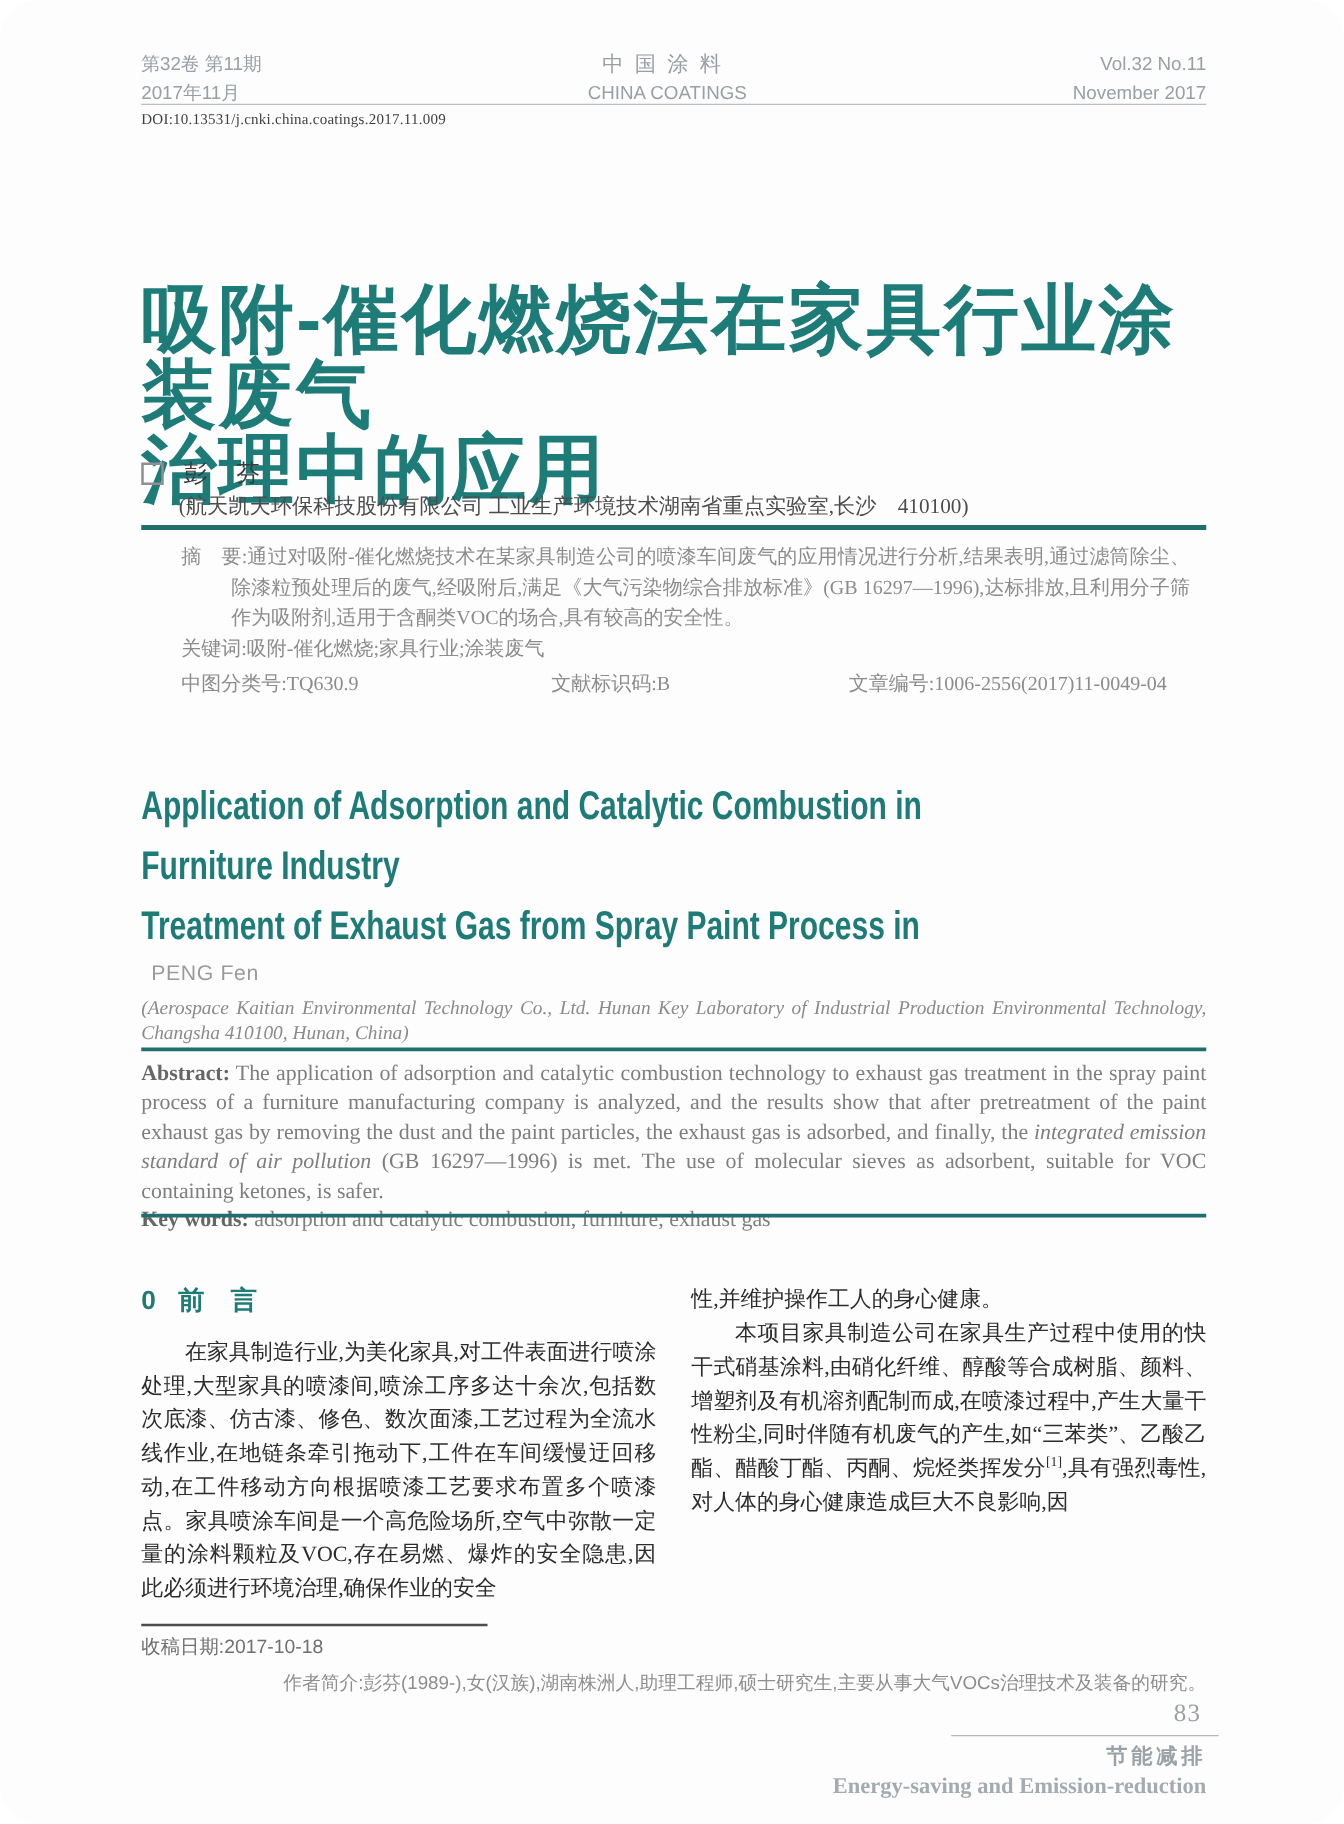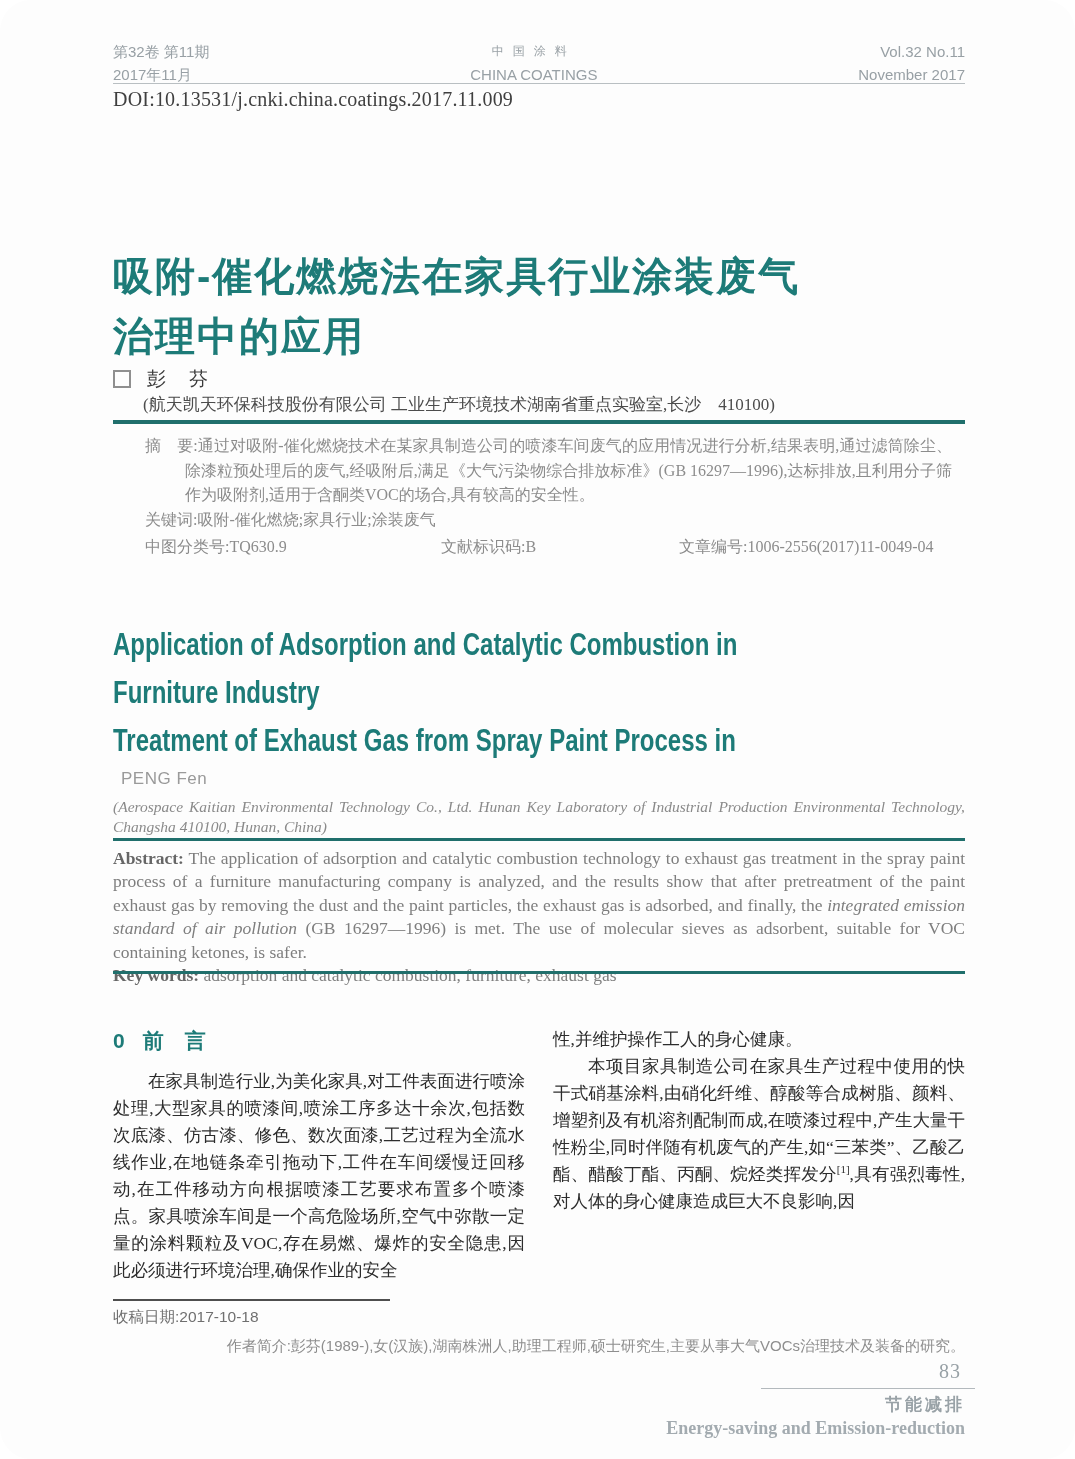--- a/index.html
+++ b/index.html
@@ -8,28 +8,28 @@
     font-family:"Liberation Serif","DejaVu Serif",serif;color:#2f2f2f;border-radius:31px;
   }
   .abs{position:absolute;left:113px;width:852px;}
   .sans{font-family:"Liberation Sans","DejaVu Sans",sans-serif;}
 
   
   .jheader{top:40px;display:flex;justify-content:space-between;align-items:flex-start;
     color:#98a0a5;font-size:15px;line-height:23px;}
   .jheader .hcol{white-space:nowrap;}
   .jheader .hcenter{text-align:center;}
-  .jheader .hcenter .cnname{letter-spacing:9px;font-size:12px;font-family:Liberation Serif, serif;}
+  .jheader .hcenter .cnname{letter-spacing:9px;font-size:17px;font-family:Liberation Serif, serif;}
   .jheader .hright{text-align:right;}
   .hrule{top:83px;border-top:1.5px solid #b9bfc2;height:0;}
-  .doi{top:88px;font-size:20px;color:#3f3f3f;letter-spacing:0.2px;}
+  .doi{top:88px;font-size:12px;color:#3f3f3f;letter-spacing:0.2px;}
 
   
   .title-cn{top:226px;color:var(--accent,#1d7b78);font-weight:bold;
-    font-size:40px;line-height:60px;letter-spacing:2px;margin-top:20px;}
+    font-size:60px;line-height:60px;letter-spacing:2px;}
   .byline{top:366px;display:flex;align-items:center;color:#3a3a3a;font-size:19px;}
   .author-box{width:14px;height:14px;border:2px solid #8f8f8f;display:inline-block;margin-right:16px;}
   .author-cn{letter-spacing:2px;}
   .affil-cn{top:393px;padding-left:30px;font-size:17px;color:#4c4c4c;}
   .rule1{top:420px;height:4px;background:var(--rule,#206f6c);}
 
   
   .abstract-cn{top:434px;left:145px;width:807px;color:#8c8c8c;font-size:16px;
     line-height:24.5px;text-align:justify;}
   .abstract-cn .hang{padding-left:40px;text-indent:-40px;margin:0;}

